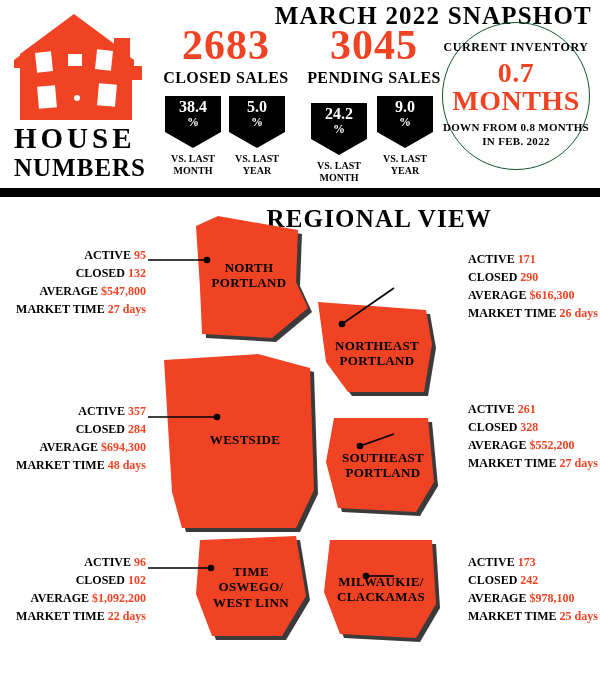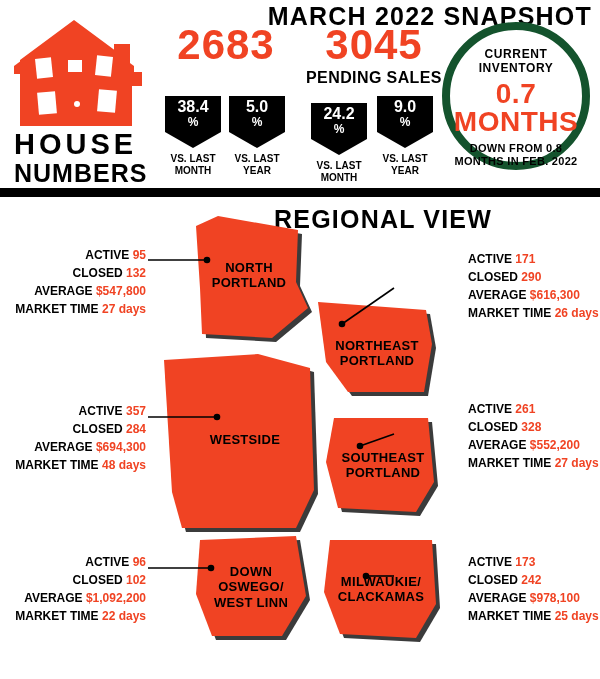--- a/index.html
+++ b/index.html
@@ -12,20 +12,21 @@
     height: 679px;
     position: relative;
     font-family: "Liberation Sans", sans-serif;
     overflow: hidden;
     color: #000000;
   }
   .page {
     position: relative;
     width: 500px;
     height: 679px;
+    font-family: Liberation Serif, serif;
   }
 
   
   .header {
     position: absolute;
     left: 0; top: 0;
     width: 600px; height: 196px;
   }
   .snapshot-title {
     position: absolute;
@@ -33,21 +34,21 @@
     top: 2px;
     font-size: 25px;
     font-weight: bold;
     letter-spacing: 1.2px;
     color: #000;
   }
 
   
   .logo {
     position: absolute;
-    left: 6px; top: 14px;
+    left: 6px; top: 8px;
     width: 148px; height: 172px;
   }
   .logo svg { display: block; }
   .logo-text {
     position: absolute;
     left: 8px;
     top: 116px;
     width: 140px;
     color: #000;
     font-weight: bold;
@@ -131,21 +132,21 @@
     line-height: 1.15;
     color: #000;
   }
 
   
   .inv-circle {
     position: absolute;
     right: 10px; top: 22px;
     width: 148px; height: 148px;
     border-radius: 50%;
-    border: 8px solid #14532d;
+    border: 1px solid #14532d;
     text-align: center;
     box-sizing: border-box;
     padding-top: 18px;
   }
   .inv-circle .t1 {
     font-size: 12px;
     font-weight: bold;
     letter-spacing: 0.6px;
     line-height: 1.15;
   }
@@ -237,20 +238,21 @@
         </g>
       </svg>
       <div class="logo-text">
         <span class="logo-house">HOUSE</span>
         <span class="logo-numbers">NUMBERS</span>
       </div>
     </div>
 
     <div class="bigstat" style="left:156px; top:24px; width:140px;">
       <div class="num">2683</div>
+      <div class="lbl">CLOSED SALES</div>
     </div>
 
     <div class="bigstat" style="left:300px; top:24px; width:148px;">
       <div class="num">3045</div>
       <div class="lbl">PENDING SALES</div>
     </div>
 
     <div class="pennant" style="left:165px; top:96px;">
       <div class="flag">
         <div class="body"></div>
@@ -368,21 +370,21 @@
     <div class="region-label" style="left:182px; top:236px; width:126px;">
       <div>WESTSIDE</div>
     </div>
 
     <div class="region-label" style="left:330px; top:254px; width:106px;">
       <div>SOUTHEAST</div>
       <div>PORTLAND</div>
     </div>
 
     <div class="region-label" style="left:198px; top:368px; width:106px;">
-      <div>DOWN</div>
+      <div>TIME</div>
       <div>OSWEGO/</div>
       <div>WEST LINN</div>
     </div>
 
     <div class="region-label" style="left:326px; top:378px; width:110px;">
       <div>MILWAUKIE/</div>
       <div>CLACKAMAS</div>
     </div>
   </div>
 

